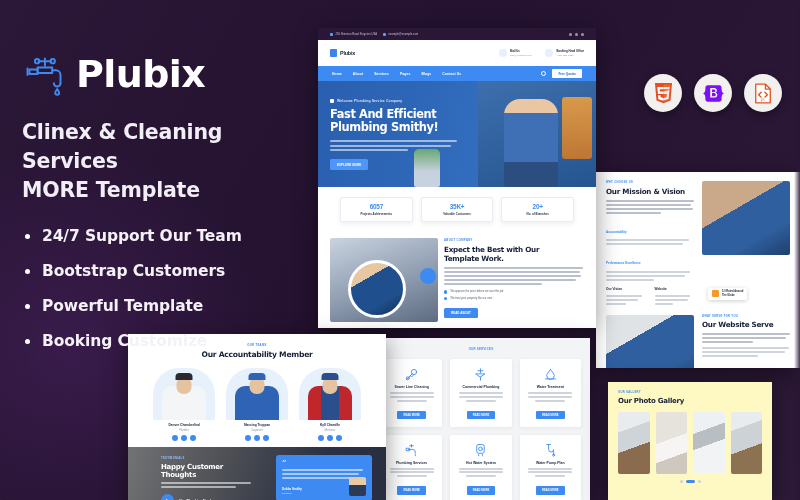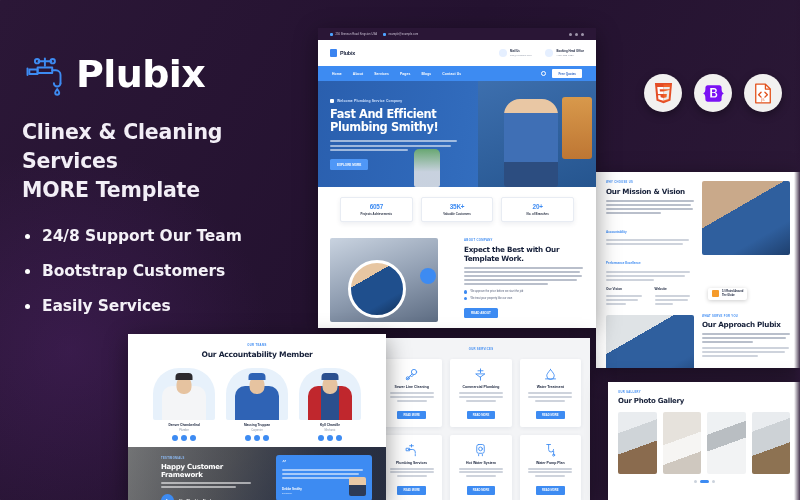--- a/index.html
+++ b/index.html
@@ -49,21 +49,21 @@
 
   
   .badges { position:absolute; right:18px; top:74px; display:flex; gap:12px; z-index:25; }
   .badge {
     width:38px;height:38px;border-radius:50%;
     background:#f2f1f0; display:flex;align-items:center;justify-content:center;
     box-shadow:0 3px 9px rgba(0,0,0,.35);
   }
 
   
-  .mock { position:absolute; background:#ffffff; overflow:hidden; box-shadow:0 6px 22px rgba(0,0,0,.42); }
+  .mock { position:absolute; background:#fef9c3; overflow:hidden; box-shadow:0 6px 22px rgba(0,0,0,.42); }
   .ln { background:#b9bfcb; border-radius:1px; height:2px; }
   .ln.lt{ background:#ced3dc; }
   .ln.w { background:rgba(255,255,255,.55); }
 
   
   #mockA { left:318px; top:28px; width:278px; height:300px; }
   .topbar{ background:#2a1636; height:12px; display:flex; align-items:center; padding:0 12px; gap:6px;}
   .tb-item{display:flex;align-items:center;gap:2.5px;}
   .tb-dot{width:3px;height:3px;background:#4da3ff;border-radius:1px;}
   .tb-txt{font-size:2.6px;color:#cfc6d8;letter-spacing:.1px;white-space:nowrap;}
@@ -116,21 +116,21 @@
   .hero-h{font-size:11.4px;line-height:1.16;font-weight:800;color:#fff;margin-top:5px;letter-spacing:-.4px;font-family:"DejaVu Sans",sans-serif;}
   .hero-p{margin-top:6px;display:flex;flex-direction:column;gap:2.4px;}
   .hero-btn{margin-top:8px;background:#4f97f7;color:#fff;font-size:3px;font-weight:800;padding:3.4px 7px;border-radius:1.5px;display:inline-block;}
 
   .stats{background:#fff;padding:10px 22px;display:flex;gap:8px;}
   .stat{flex:1;background:#fff;border:.5px solid #e8ecf3;box-shadow:0 2px 5px rgba(20,40,80,.08);
         border-radius:2px;padding:5px 2px;text-align:center;}
   .stat b{display:block;font-size:6.4px;color:#3d8bf2;font-weight:800;letter-spacing:-.2px;}
   .stat i{display:block;font-size:2.9px;color:#2b3346;font-style:normal;font-weight:700;margin-top:1.5px;}
 
-  .about{background:#fff;display:flex;padding:6px 12px 12px;gap:26px;}
+  .about{background:#fff;display:flex;padding:6px 12px 12px;gap:6px;}
   .ab-img{width:108px;height:84px;position:relative;}
   .ab-img .truck{
     position:absolute;inset:0;border-radius:2px;
     background:linear-gradient(160deg,#c9d3e0,#8e9cb0 55%,#5d6c82);
   }
   .ab-img .circ{
     position:absolute;left:18px;bottom:4px;width:58px;height:58px;border-radius:50%;
     border:3px solid #fff;
     background:linear-gradient(150deg,#e7c6a2 30%,#1f4f8d 30% 70%,#123057);
   }
@@ -222,21 +222,21 @@
   .mv-r .tag{position:absolute;left:6px;bottom:5px;background:#fff;border-radius:2px;padding:2.5px 4px;display:flex;align-items:center;gap:3px;box-shadow:0 1px 4px rgba(0,0,0,.2);}
   .mv-r .tag .ti{width:7px;height:7px;border-radius:1px;background:#f59b2b;}
   .mv-r .tag b{font-size:2.6px;color:#17213a;font-weight:800;line-height:1.25;display:block;}
 
   .ap{display:flex;gap:8px;padding:4px 10px 9px;background:#fff;}
   .ap-l{width:88px;position:relative;}
   .ap-l .ph{height:80px;border-radius:2px;background:linear-gradient(150deg,#dfe3e6 0 30%,#2f5f9e 30% 68%,#1d3c68);}
   .ap-r{flex:1;}
 
   
-  #mockE { left:608px; top:382px; width:192px; height:118px; }
+  #mockE { left:608px; top:382px; width:164px; height:118px; }
   .gal{padding:9px 10px;}
   .gal-k{font-size:2.7px;color:#3d8bf2;font-weight:800;letter-spacing:.3px;}
   .gal-h{font-size:7px;font-weight:800;color:#17213a;margin-top:2.5px;letter-spacing:-.25px;font-family:"DejaVu Sans",sans-serif;}
   .gal-row{display:flex;gap:6px;margin-top:7px;}
   .gal-row .g{flex:1;height:62px;border-radius:2px;}
   .g1{background:linear-gradient(160deg,#e9ecef 0 28%,#cfd4d8 28% 56%,#8a6b4e 56% 100%);}
   .g2{background:linear-gradient(160deg,#e6e2dc 0 44%,#f6f5f3 44% 70%,#cfc8bf 70% 100%);}
   .g3{background:linear-gradient(160deg,#eef1f3 0 30%,#b9bec2 30% 52%,#f2f3f4 52% 100%);}
   .g4{background:linear-gradient(160deg,#e9ecef 0 26%,#cdd2d6 26% 58%,#8d7252 58% 100%);}
   .gal-dots{display:flex;gap:3px;justify-content:center;margin-top:6px;align-items:center;}
@@ -270,23 +270,24 @@
       </span>
       <span class="brand-name">Plubix</span>
     </div>
 
     <div class="promo-title">
       <div>Clinex &amp; Cleaning Services</div>
       <div>MORE Template</div>
     </div>
 
     <ul class="feat-list">
-      <li>24/8 Support Our Team</li>
+      <li>24/7 Support Our Team</li>
       <li>Bootstrap Customers</li>
-      <li>Easily Services</li>
+      <li>Powerful Template</li>
+      <li>Booking Customize</li>
     </ul>
   </div>
 
   <div class="badges">
     <div class="badge">
       <svg width="19" height="21" viewBox="0 0 24 27">
         <path d="M1 0h22l-2 22.5L12 26 3 22.5z" fill="#e44d26"></path>
         <path d="M12 2v22.2l7.3-2.6L21 2z" fill="#f16529"></path>
         <path d="M12 11H7.4l-.3-3H12V5H4l.9 9H12zm0 8.4l-3.7-1-.24-2.7H5l.45 5.2 6.55 1.8z" fill="#fff"></path>
         <path d="M12 11v3h4.3l-.4 4.4-3.9 1v3.1l6.6-1.8 1-11.7zM12 5v3h7.8l.25-3z" fill="#ebebeb"></path>
@@ -365,21 +366,21 @@
       </div>
     </div>
 
     <div class="ap">
       <div class="ap-l">
         <div class="ph"></div>
 
       </div>
       <div class="ap-r">
         <div class="mv-k">WHAT SERVE FOR YOU</div>
-        <div class="mv-h">Our Approach Plubix</div>
+        <div class="mv-h">Our Website Serve</div>
         <div class="mv-p">
             <div class="ln" style="width:100%"></div>
             <div class="ln" style="width:95%"></div>
             <div class="ln" style="width:58%"></div>
           </div>
         <div class="mv-p" style="margin-top:4px">
             <div class="ln lt" style="width:99%"></div>
             <div class="ln lt" style="width:94%"></div>
             <div class="ln lt" style="width:64%"></div>
           </div>
@@ -676,21 +677,21 @@
             </div>
         </div>
       </div>
     </div>
 
     <div class="testi">
       <div class="bgimg"></div>
       <div class="vin"></div>
       <div class="testi-l">
         <div class="testi-k">TESTIMONIALS</div>
-        <div class="testi-h">Happy Customer Framework</div>
+        <div class="testi-h">Happy Customer Thoughts</div>
         <div class="testi-p">
           <div class="ln w" style="width:94%"></div>
             <div class="ln w" style="width:78%"></div>
         </div>
         <div class="testi-play">
           <span class="pbtn">
               <s></s>
             </span>
           <b>Hire Plumbing Now!</b>
         </div>

